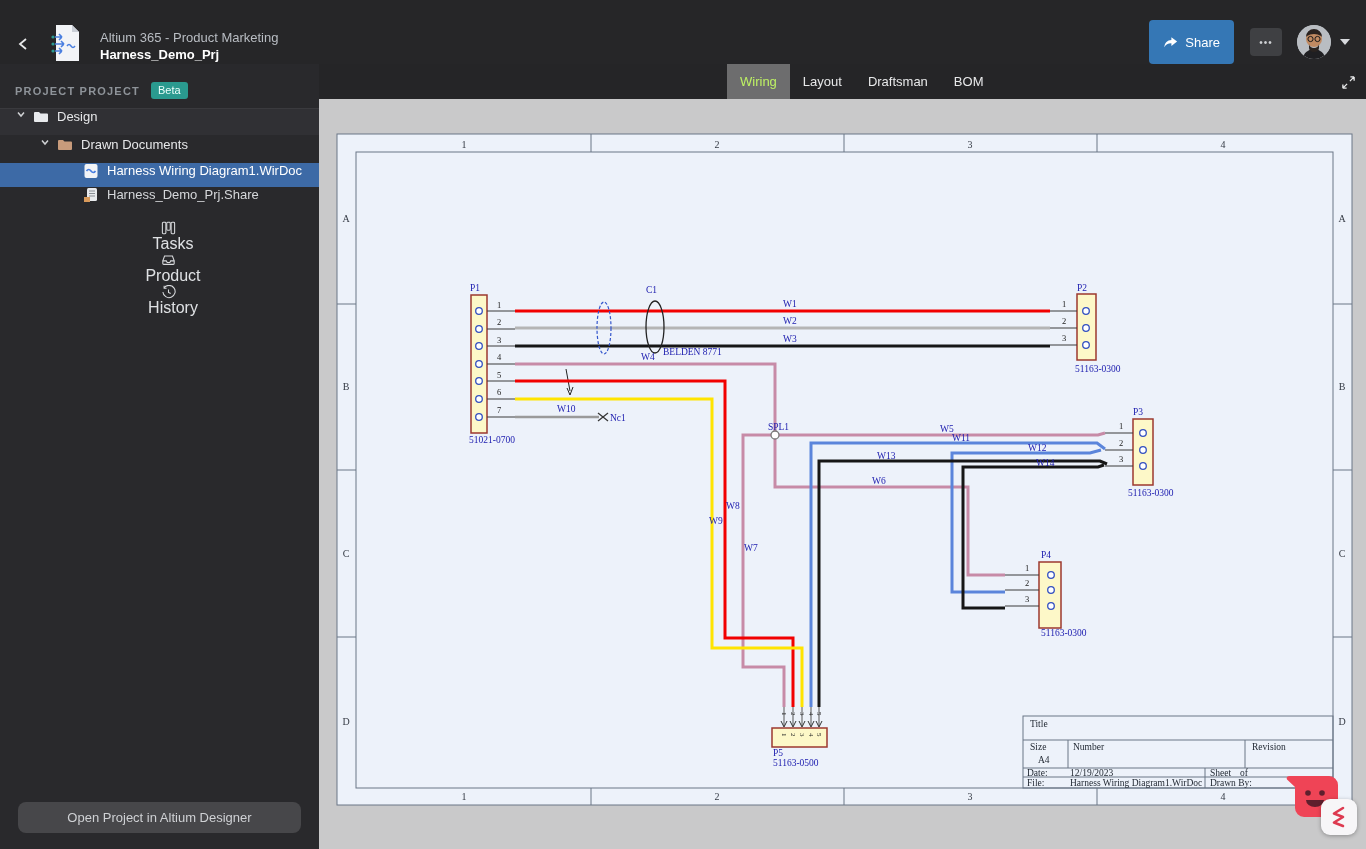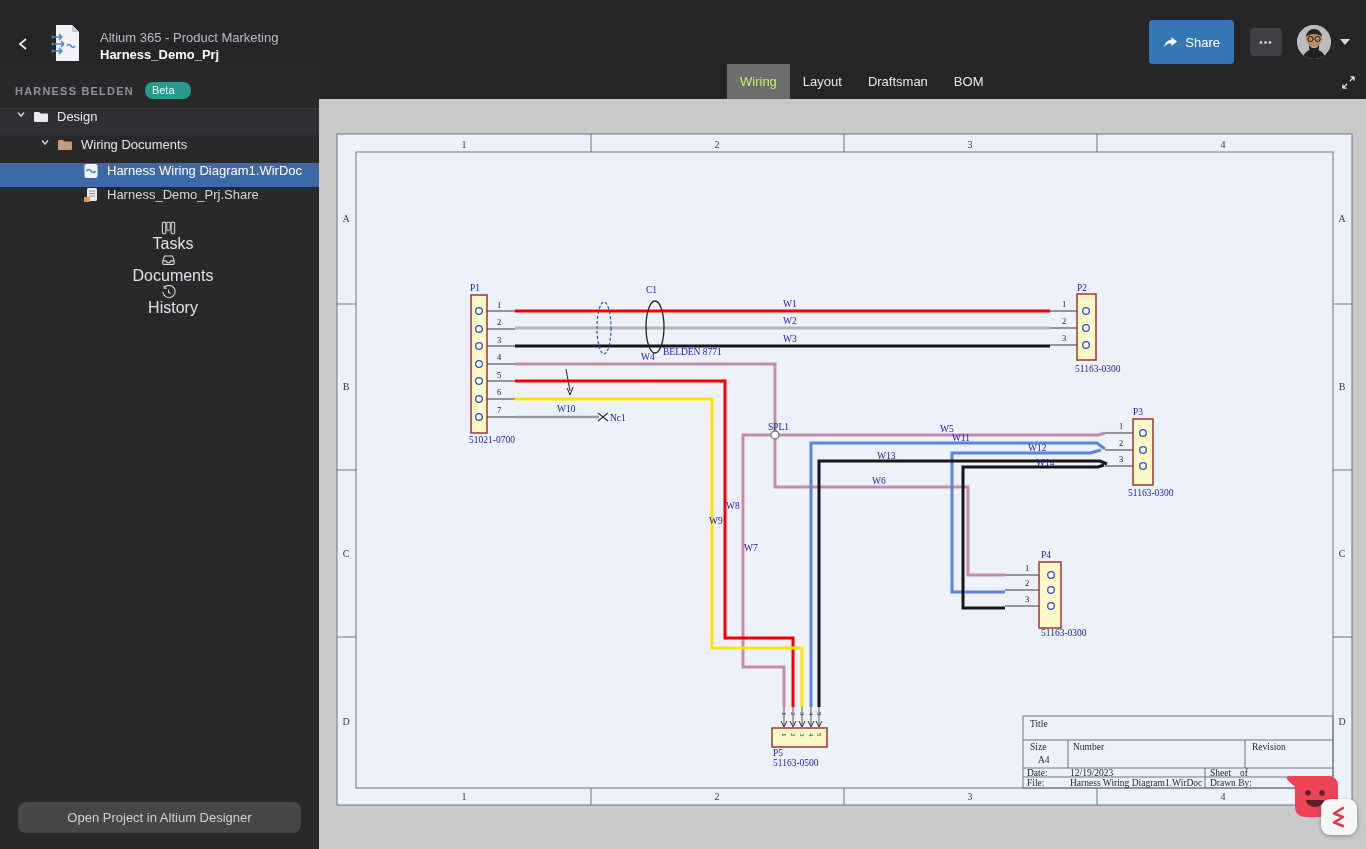--- a/index.html
+++ b/index.html
@@ -23,22 +23,22 @@
     margin-left:16px; cursor:pointer; }
   .avatar { width:34px; height:34px; border-radius:50%; margin-left:15px; overflow:hidden;
     background:#b9bdc2; cursor:pointer; flex:none; }
   .caret { width:0; height:0; border-left:5px solid transparent; border-right:5px solid transparent;
     border-top:6px solid #d8dade; margin-left:9px; cursor:pointer; }
 
   
   .sidebar { position:absolute; left:0; top:64px; width:319px; height:785px; background:#29292c; }
   .sb-header { display:flex; align-items:center; gap:11px; padding:18px 15px 9px 15px; }
   .sb-header .label { color:#8e9399; font-size:11px; letter-spacing:1.2px; font-weight:bold; }
-  .beta-badge { background:#2a9a8f; color:#eafffb; font-size:11px; border-radius:8px;
-    padding:2px 16px 3px 7px; }
+  .beta-badge { background:#2a9a8f; color:#eafffb; font-size:11px; border-radius:3px;
+    padding:2px 7px 3px 7px; }
   .sb-divider { border-top:1px solid #3a3a3e; }
   .tree-row { height:26px; display:flex; align-items:flex-start; color:#e6e7e9; font-size:13px; cursor:pointer; }
   .tree-row.design { background:#303034; padding-left:16px; }
   .tree-row.source { padding-left:40px; margin-top:2px; }
   .tree-row.file { height:24px; padding-left:83px; color:#d5d7da; }
   .tree-row.selected { background:#3d6aa6; color:#ffffff; }
   .tree-row .lbl { margin-left:8px; white-space:nowrap; }
   .chev { width:10px; height:10px; margin-right:7px; flex:none; }
   .ficon { width:16px; height:16px; flex:none; }
   .nav { margin-top:10px; }
@@ -104,42 +104,42 @@
         <circle cx="13.5" cy="14" r="2.6" fill="none" stroke="#1a1a1a" stroke-width="1"></circle>
         <circle cx="20.5" cy="14" r="2.6" fill="none" stroke="#1a1a1a" stroke-width="1"></circle>
       </svg>
     </div>
     <div class="caret"></div>
   </div>
 </div>
 
 <div class="sidebar">
   <div class="sb-header">
-    <span class="label">HARNESS BELDEN</span>
+    <span class="label">PROJECT PROJECT</span>
     <span class="beta-badge">Beta</span>
   </div>
   <div class="sb-divider"></div>
 
   <div class="tree-row design">
     <svg class="chev" viewBox="0 0 10 10">
       <polyline points="2,3.5 5,7 8,3.5" fill="none" stroke="#cfd1d4" stroke-width="1.5"></polyline>
       </svg>
     <svg class="ficon" viewBox="0 0 16 16">
       <path d="M1 4 a1 1 0 0 1 1-1 h4 l1.5 1.5 H14 a1 1 0 0 1 1 1 V12 a1 1 0 0 1 -1 1 H2 a1 1 0 0 1 -1-1 Z" fill="#e8eaed"></path>
       </svg>
     <span class="lbl">Design</span>
   </div>
   <div class="tree-row source">
     <svg class="chev" viewBox="0 0 10 10">
       <polyline points="2,3.5 5,7 8,3.5" fill="none" stroke="#cfd1d4" stroke-width="1.5"></polyline>
       </svg>
     <svg class="ficon" viewBox="0 0 16 16">
       <path d="M1 4 a1 1 0 0 1 1-1 h4 l1.5 1.5 H14 a1 1 0 0 1 1 1 V12 a1 1 0 0 1 -1 1 H2 a1 1 0 0 1 -1-1 Z" fill="#c89b7b"></path>
       </svg>
-    <span class="lbl">Wiring Documents</span>
+    <span class="lbl">Drawn Documents</span>
   </div>
 
   <div class="tree-row file selected">
     <svg class="ficon" viewBox="0 0 16 16">
       <rect x="1.5" y="1" width="13" height="14" rx="2" fill="#f2f4f7"></rect>
       <path d="M3.5 8 q2.2 -3 4.5 0 t4.5 0" stroke="#4a7fe0" stroke-width="1.7" fill="none"></path>
       </svg>
     <span class="lbl">Harness Wiring Diagram1.WirDoc</span>
   </div>
   <div class="tree-row file">
@@ -158,21 +158,21 @@
         <rect x="6" y="1.5" width="4" height="9" rx="1" fill="none" stroke="#d9dbde" stroke-width="1.2"></rect>
         <rect x="11" y="1.5" width="4" height="13" rx="1" fill="none" stroke="#d9dbde" stroke-width="1.2"></rect>
         </svg>
       <span class="lbl">Tasks</span>
     </div>
     <div class="nav-row">
       <svg width="17" height="17" viewBox="0 0 16 16">
         <path d="M3.5 3.5 h9 l2 5.5 v3 a1 1 0 0 1 -1 1 h-11 a1 1 0 0 1 -1 -1 v-3 z" fill="none" stroke="#d9dbde" stroke-width="1.2"></path>
         <path d="M1.5 9 h4 l1 1.8 h3 l1 -1.8 h4" fill="none" stroke="#d9dbde" stroke-width="1.2"></path>
         </svg>
-      <span class="lbl">Documents</span>
+      <span class="lbl">Product</span>
     </div>
     <div class="nav-row">
       <svg width="17" height="17" viewBox="0 0 16 16">
         <path d="M3 3.2 A7 7 0 1 1 1.6 8" fill="none" stroke="#d9dbde" stroke-width="1.2"></path>
         <polyline points="3,0.8 3,3.6 5.8,3.6" fill="none" stroke="#d9dbde" stroke-width="1.2"></polyline>
         <polyline points="8,5 8,8.5 10.5,9.8" fill="none" stroke="#d9dbde" stroke-width="1.2"></polyline>
         </svg>
       <span class="lbl">History</span>
     </div>
   </div>

